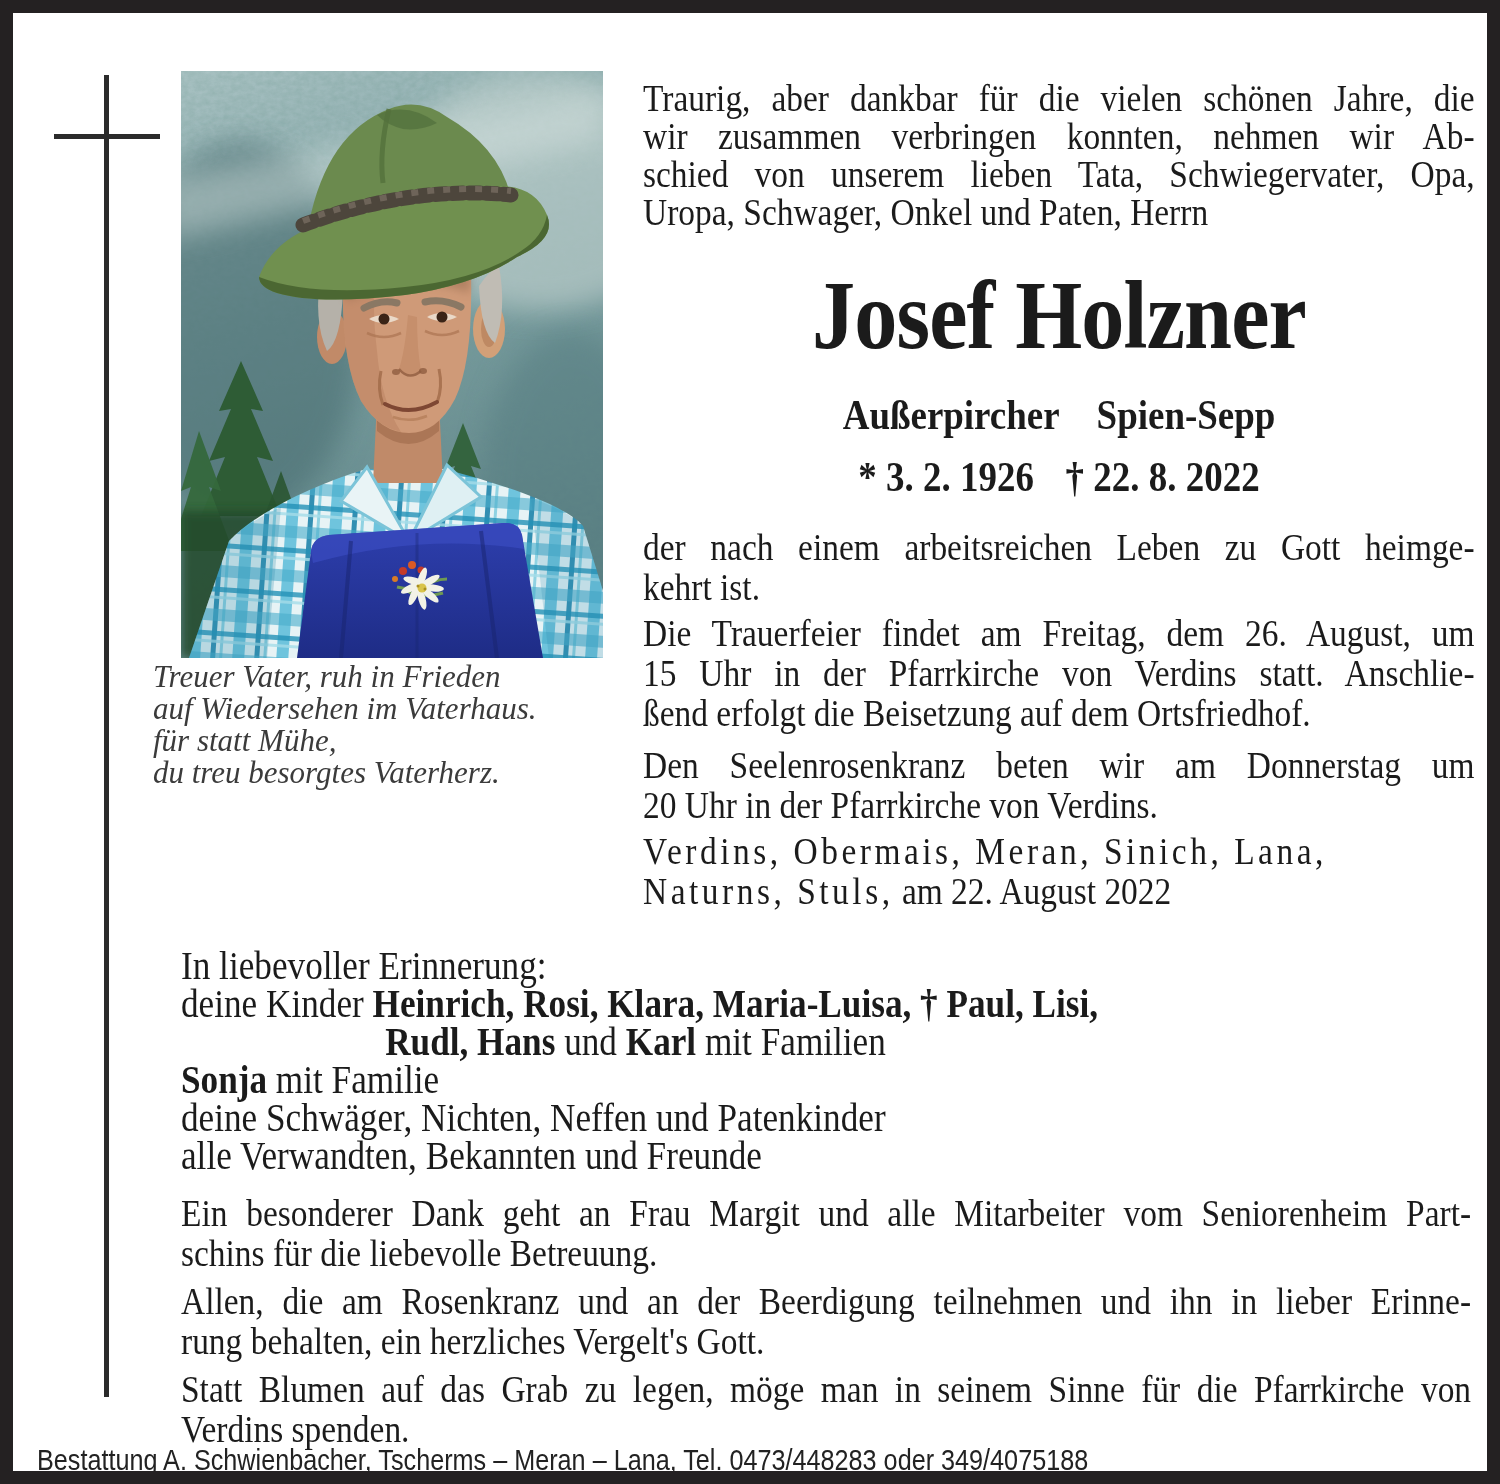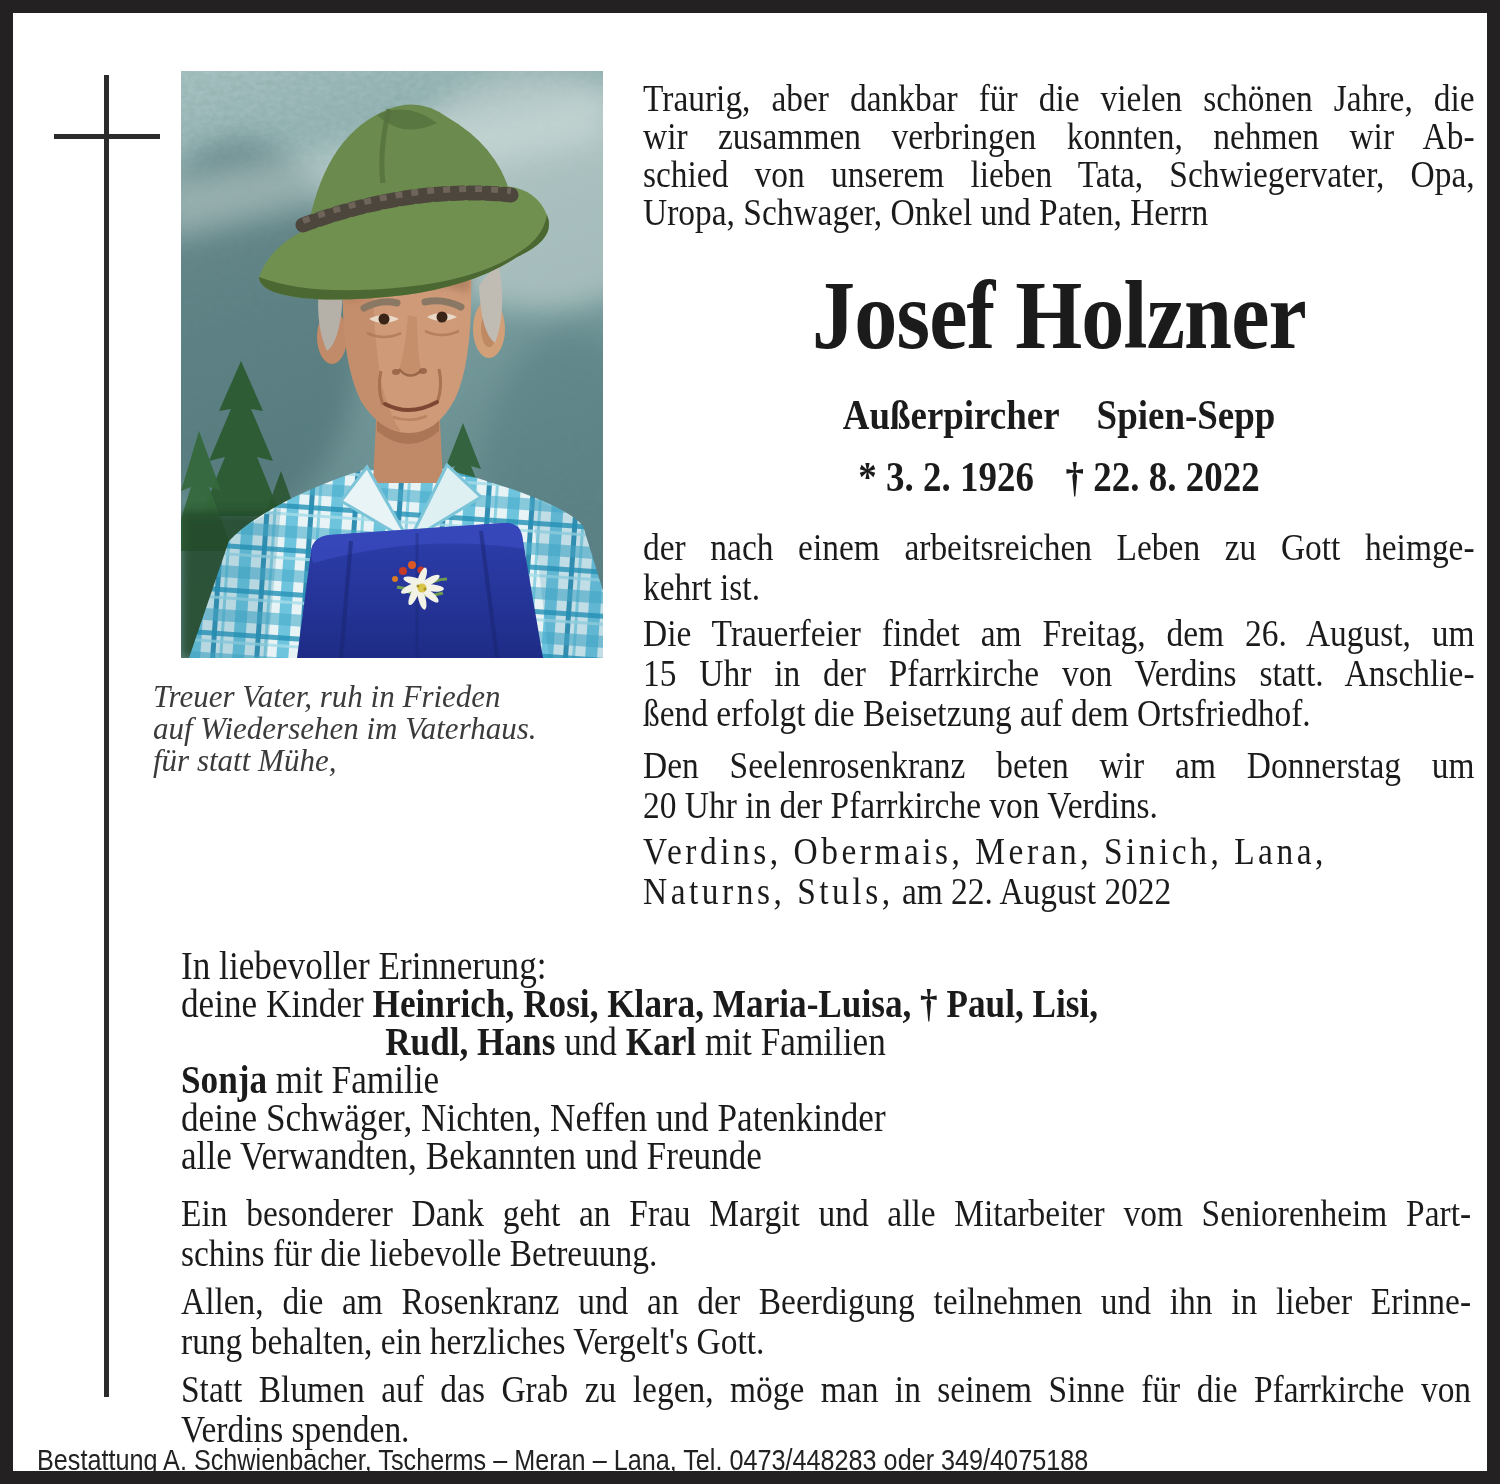--- a/index.html
+++ b/index.html
@@ -9,21 +9,21 @@
     border:13px solid #242122; overflow:hidden;
     font-family:"Liberation Serif", serif; color:#1b1b1b;
   }
   
   .cross-v { position:absolute; left:91px; top:62px; width:5px; height:1322px; background:#2b2b2b; }
   .cross-h { position:absolute; left:41px; top:121px; width:106px; height:5px; background:#2b2b2b; }
 
   .photo { position:absolute; left:168px; top:58px; width:422px; height:587px; }
 
   .poem {
-    position:absolute; left:140px; top:668px; width:490px;
+    position:absolute; left:140px; top:648px; width:490px;
     text-align:center; font-style:italic; font-size:31px; line-height:32px; color:#3b3b3b;
   }
 
   
   .rblock { position:absolute; left:630px; }
   .cond-just { width:945px; transform:scaleX(0.88); transform-origin:0 0; font-size:38px; line-height:40px; }
   .intro { top:66px; line-height:38px; }
   .p2 { top:514px; } .p3 { top:600px; } .p4 { top:732px; }
   .ln { text-align:left; }
   .jl { text-align:justify; text-align-last:justify; }
@@ -205,20 +205,21 @@
         <path d="M122,154 Q230,114 330,124" stroke="#4d463c" stroke-width="15" fill="none" stroke-dasharray="11 6" stroke-linecap="round"></path>
         <path d="M122,150 Q230,110 330,120" stroke="#6e6459" stroke-width="6" fill="none" stroke-dasharray="7 9"></path>
       </g>
     </g>
   </svg>
 
   <div class="poem">
       <div class="ln">Treuer Vater, ruh in Frieden</div>
       <div class="ln">auf Wiedersehen im Vaterhaus.</div>
       <div class="ln">für statt Mühe,</div>
+      <div class="ln">du treu besorgtes Vaterherz.</div>
     </div>
 
   <div class="rblock cond-just intro">
       <div class="ln jl">Traurig, aber dankbar für die vielen schönen Jahre, die</div>
       <div class="ln jl">wir zusammen verbringen konnten, nehmen wir Ab-</div>
       <div class="ln jl">schied von unserem lieben Tata, Schwiegervater, Opa,</div>
       <div class="ln">Uropa, Schwager, Onkel und Paten, Herrn</div>
     </div>
 
   <div class="rblock cc title">Josef Holzner</div>

